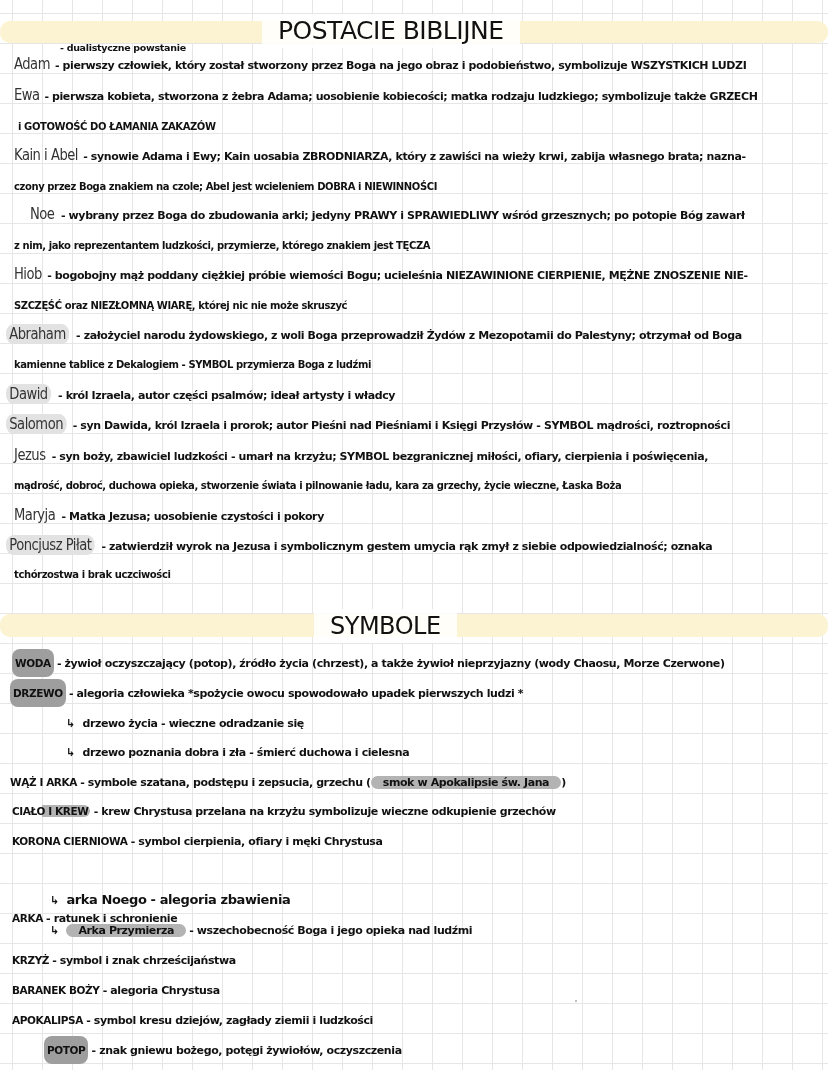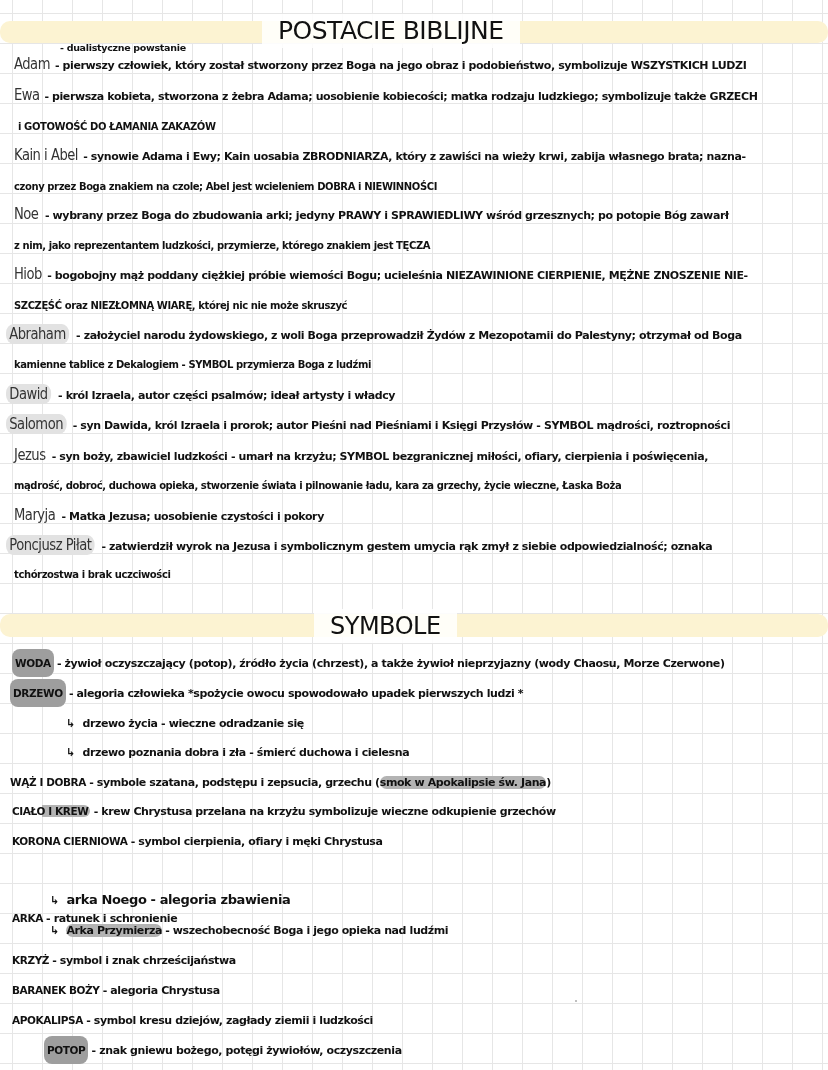--- a/index.html
+++ b/index.html
@@ -80,21 +80,21 @@
     color: #111;
   }
   .sym-term.hl {
     background: #9e9e9e;
     border-radius: 8px;
     padding: 8px 3px;
   }
   .hl-inline {
     background: #b3b3b3;
     border-radius: 8px;
-    padding: 0 0;
+    padding: 0 12px;
   }
   .sub-arrow {
     font-family: "DejaVu Sans", sans-serif;
     font-size: 11px;
     font-weight: bold;
     margin-right: 4px;
   }
   .note {
     position: absolute;
     font-family: "DejaVu Sans", sans-serif;
@@ -127,21 +127,21 @@
   <span class="desc" style="margin-left:-4px;">- pierwsza kobieta, stworzona z żebra Adama; uosobienie kobiecości; matka rodzaju ludzkiego; symbolizuje także GRZECH</span>
 </div>
 <div class="line cont" style="top:118px;left:18px;">i GOTOWOŚĆ DO ŁAMANIA ZAKAZÓW</div>
 
 <div class="line" style="top:146px;">
   <span class="name">Kain i Abel</span>
   <span class="desc" style="margin-left:-12px;">- synowie Adama i Ewy; Kain uosabia ZBRODNIARZA, który z zawiści na wieży krwi, zabija własnego brata; nazna-</span>
 </div>
 <div class="line cont" style="top:178px;">czony przez Boga znakiem na czole; Abel jest wcieleniem DOBRA i NIEWINNOŚCI</div>
 
-<div class="line" style="top:205px;">
+<div class="line" style="top:205px;padding-left:16px;">
   <span class="name">Noe</span>
   <span class="desc" style="margin-left:-2px;">- wybrany przez Boga do zbudowania arki; jedyny PRAWY i SPRAWIEDLIWY wśród grzesznych; po potopie Bóg zawarł</span>
 </div>
 <div class="line cont" style="top:237px;">z nim, jako reprezentantem ludzkości, przymierze, którego znakiem jest TĘCZA</div>
 
 <div class="line" style="top:265px;">
   <span class="name">Hiob</span>
   <span class="desc" style="margin-left:-4px;">- bogobojny mąż poddany ciężkiej próbie wiemości Bogu; ucieleśnia NIEZAWINIONE CIERPIENIE, MĘŻNE ZNOSZENIE NIE-</span>
 </div>
 <div class="line cont" style="top:297px;">SZCZĘŚĆ oraz NIEZŁOMNĄ WIARĘ, której nic nie może skruszyć</div>
@@ -196,21 +196,21 @@
   <span class="sub-arrow">↳</span>
   <span class="desc">drzewo życia - wieczne odradzanie się</span>
 </div>
 
 <div class="line" style="top:743px;left:66px;">
   <span class="sub-arrow">↳</span>
   <span class="desc">drzewo poznania dobra i zła - śmierć duchowa i cielesna</span>
 </div>
 
 <div class="line" style="top:773px;left:10px;">
-  <span class="sym-term">WĄŻ I DOBRA</span>
+  <span class="sym-term">WĄŻ I ARKA</span>
   <span class="desc">- symbole szatana, podstępu i zepsucia, grzechu (</span><span class="desc hl-inline">smok w Apokalipsie św. Jana</span><span class="desc">)</span>
 </div>
 
 <div class="line" style="top:802px;left:10px;">
   <span class="sym-term" style="background:linear-gradient(to right, transparent 40%, #b3b3b3 40%);border-radius:6px;padding:0 2px;">CIAŁO I KREW</span>
   <span class="desc">- krew Chrystusa przelana na krzyżu symbolizuje wieczne odkupienie grzechów</span>
 </div>
 
 <div class="line" style="top:832px;left:12px;">
   <span class="sym-term">KORONA CIERNIOWA</span>

